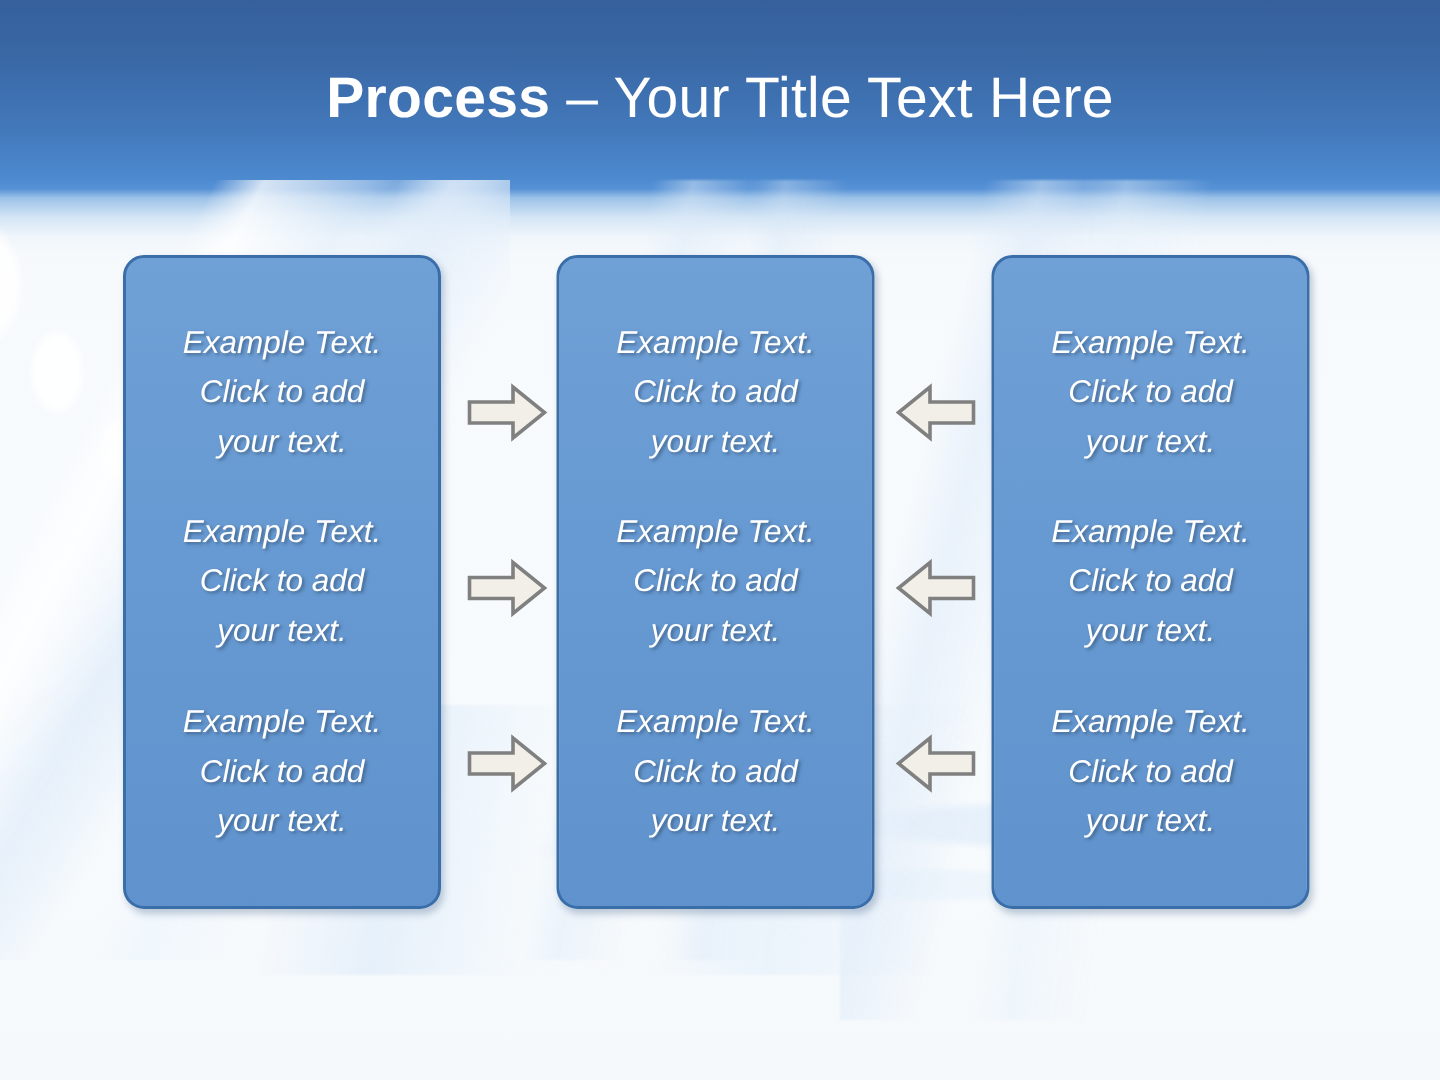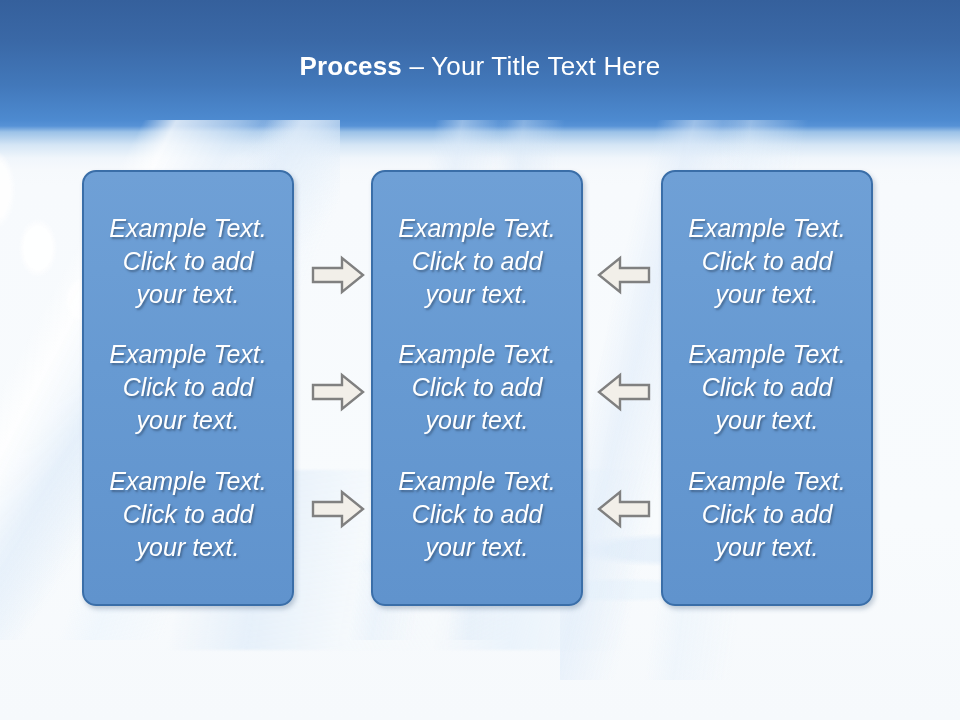--- a/index.html
+++ b/index.html
@@ -105,21 +105,21 @@
     top: 0;
     width: 960px;
     height: 128px;
   }
   .title {
     position: absolute;
     left: 0;
     top: 44px;
     width: 960px;
     text-align: center;
-    font-size: 26px;
+    font-size: 38px;
     line-height: 44px;
     color: #ffffff;
     letter-spacing: 0.2px;
     white-space: nowrap;
   }
   .title .strong { font-weight: bold; }
   .title .light  { font-weight: normal; }
 
   
   .board {
@@ -147,21 +147,21 @@
     padding: 26px 10px 26px 10px;
   }
   .col-1 { left: 82px; }
   .col-2 { left: 371px; }
   .col-3 { left: 661px; }
 
   .cell {
     width: 100%;
     text-align: center;
     font-style: italic;
-    font-size: 25px;
+    font-size: 21px;
     line-height: 33px;
     color: #ffffff;
     text-shadow: 1.5px 1.5px 2.2px rgba(40,62,90,0.55);
     white-space: pre-line;
   }
 
   
   .arrow {
     position: absolute;
     width: 54px;

